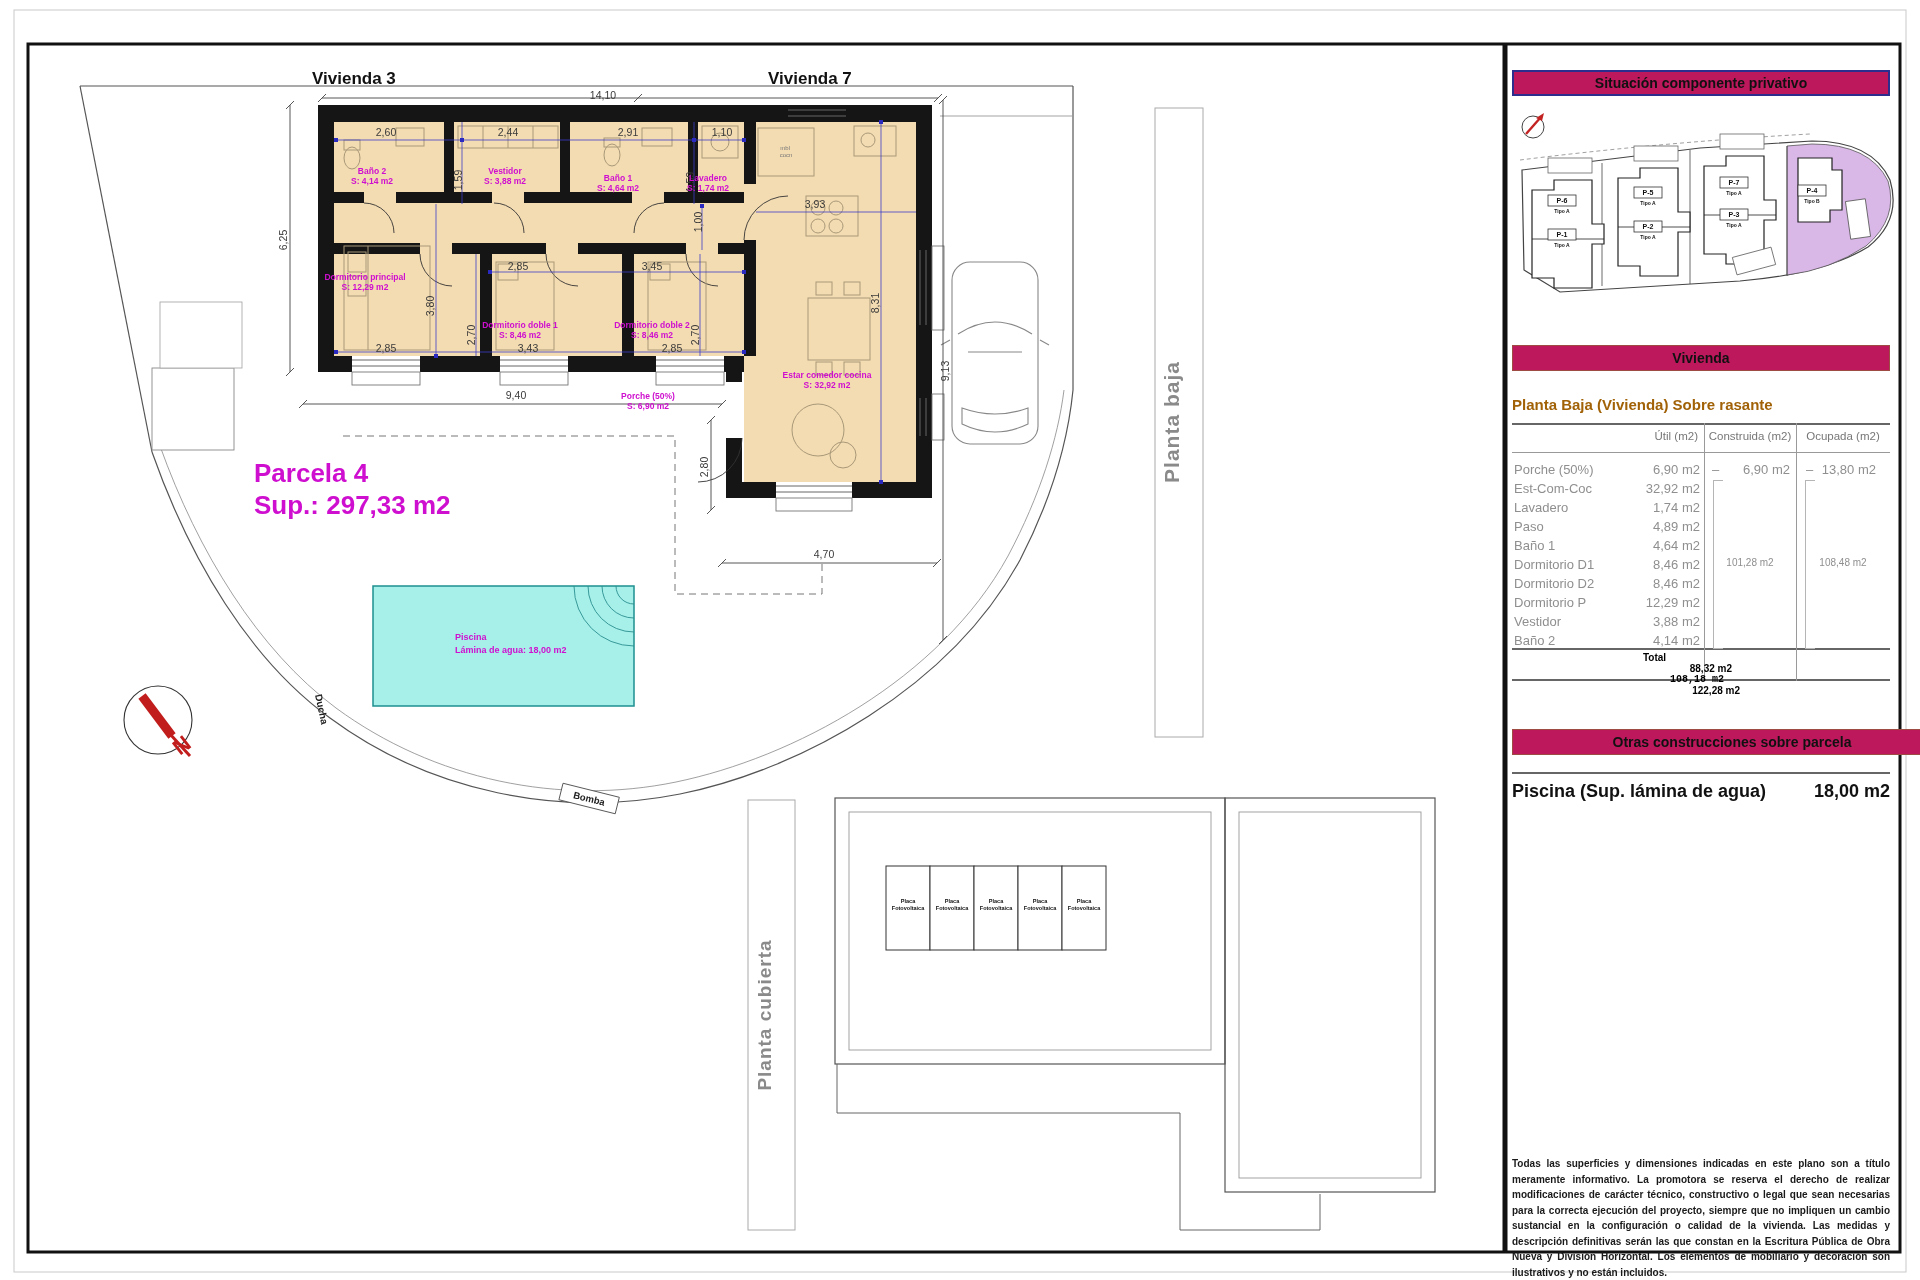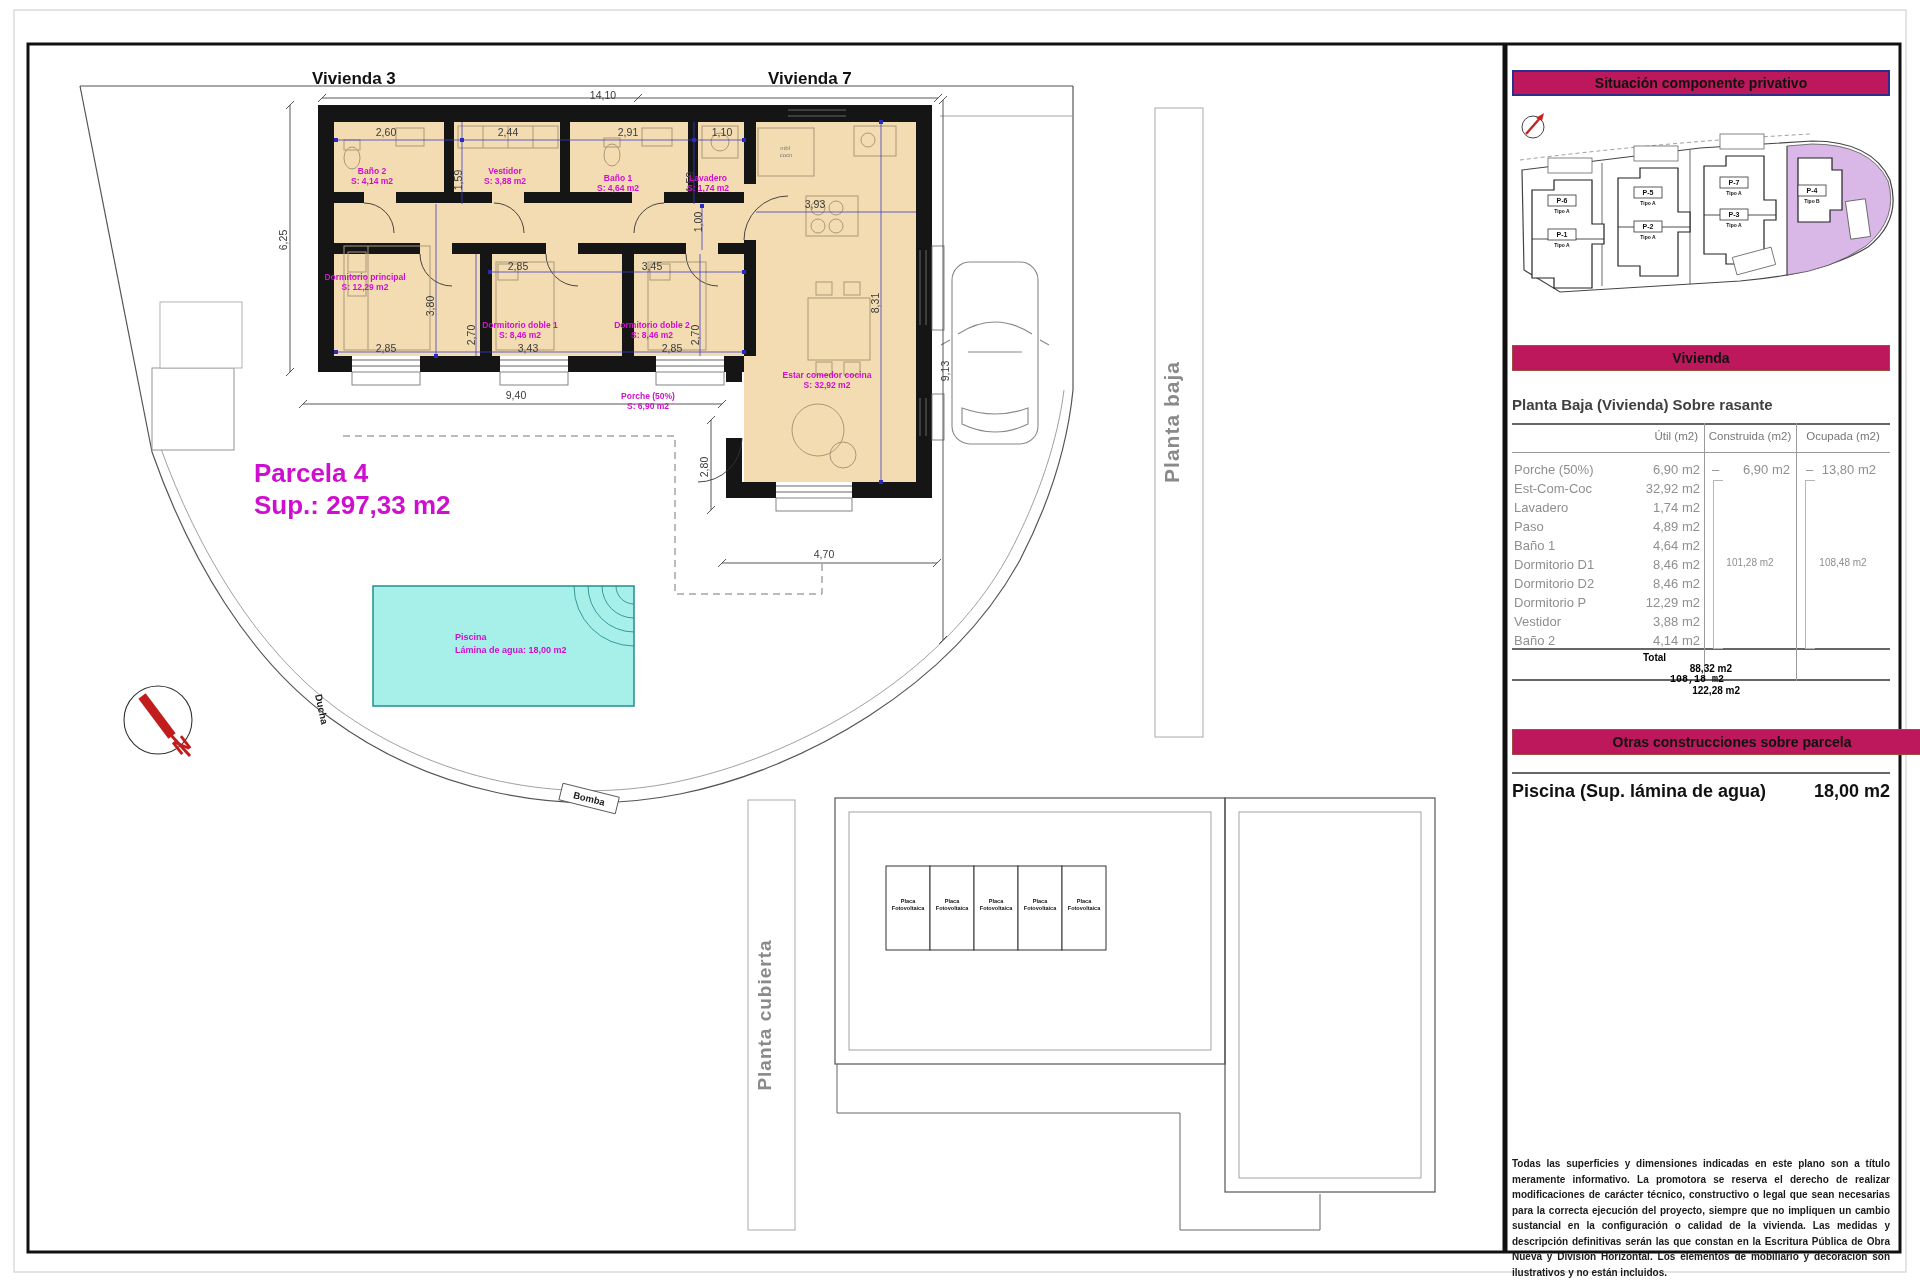--- a/index.html
+++ b/index.html
@@ -361,21 +361,21 @@
 </svg>
 
 <div class="abs titlebox navy" style="left:1512px;top:70px;width:378px;height:26px;">
   <span>Situación componente privativo</span>
 </div>
 
 <div class="abs titlebox redbox" style="left:1512px;top:345px;width:378px;height:26px;border-width:1.5px;">
   <span>Vivienda</span>
 </div>
 
-<div class="abs" style="left:1512px;top:396px;width:378px;font-size:15px;font-weight:bold;color:#404040;">Planta Baja (Vivienda) Sobre rasante</div>
+<div class="abs" style="left:1512px;top:396px;width:378px;font-size:15px;font-weight:bold;color:#a16207;">Planta Baja (Vivienda) Sobre rasante</div>
 
 <div class="abs" style="left:1512px;top:423px;width:378px;height:258px;">
   <div class="hline" style="top:0;height:2px;"></div>
   <div class="hline" style="top:29px;height:1px;background:#999;"></div>
   <div class="hline" style="top:225px;height:2px;"></div>
   <div class="hline" style="top:256px;height:2px;"></div>
   <div class="vline" style="left:192px;height:258px;"></div>
   <div class="vline" style="left:284px;height:258px;"></div>
 
   <div class="abs tbl-hdr" style="left:118px;top:7px;width:68px;text-align:right;">Útil (m2)</div>

